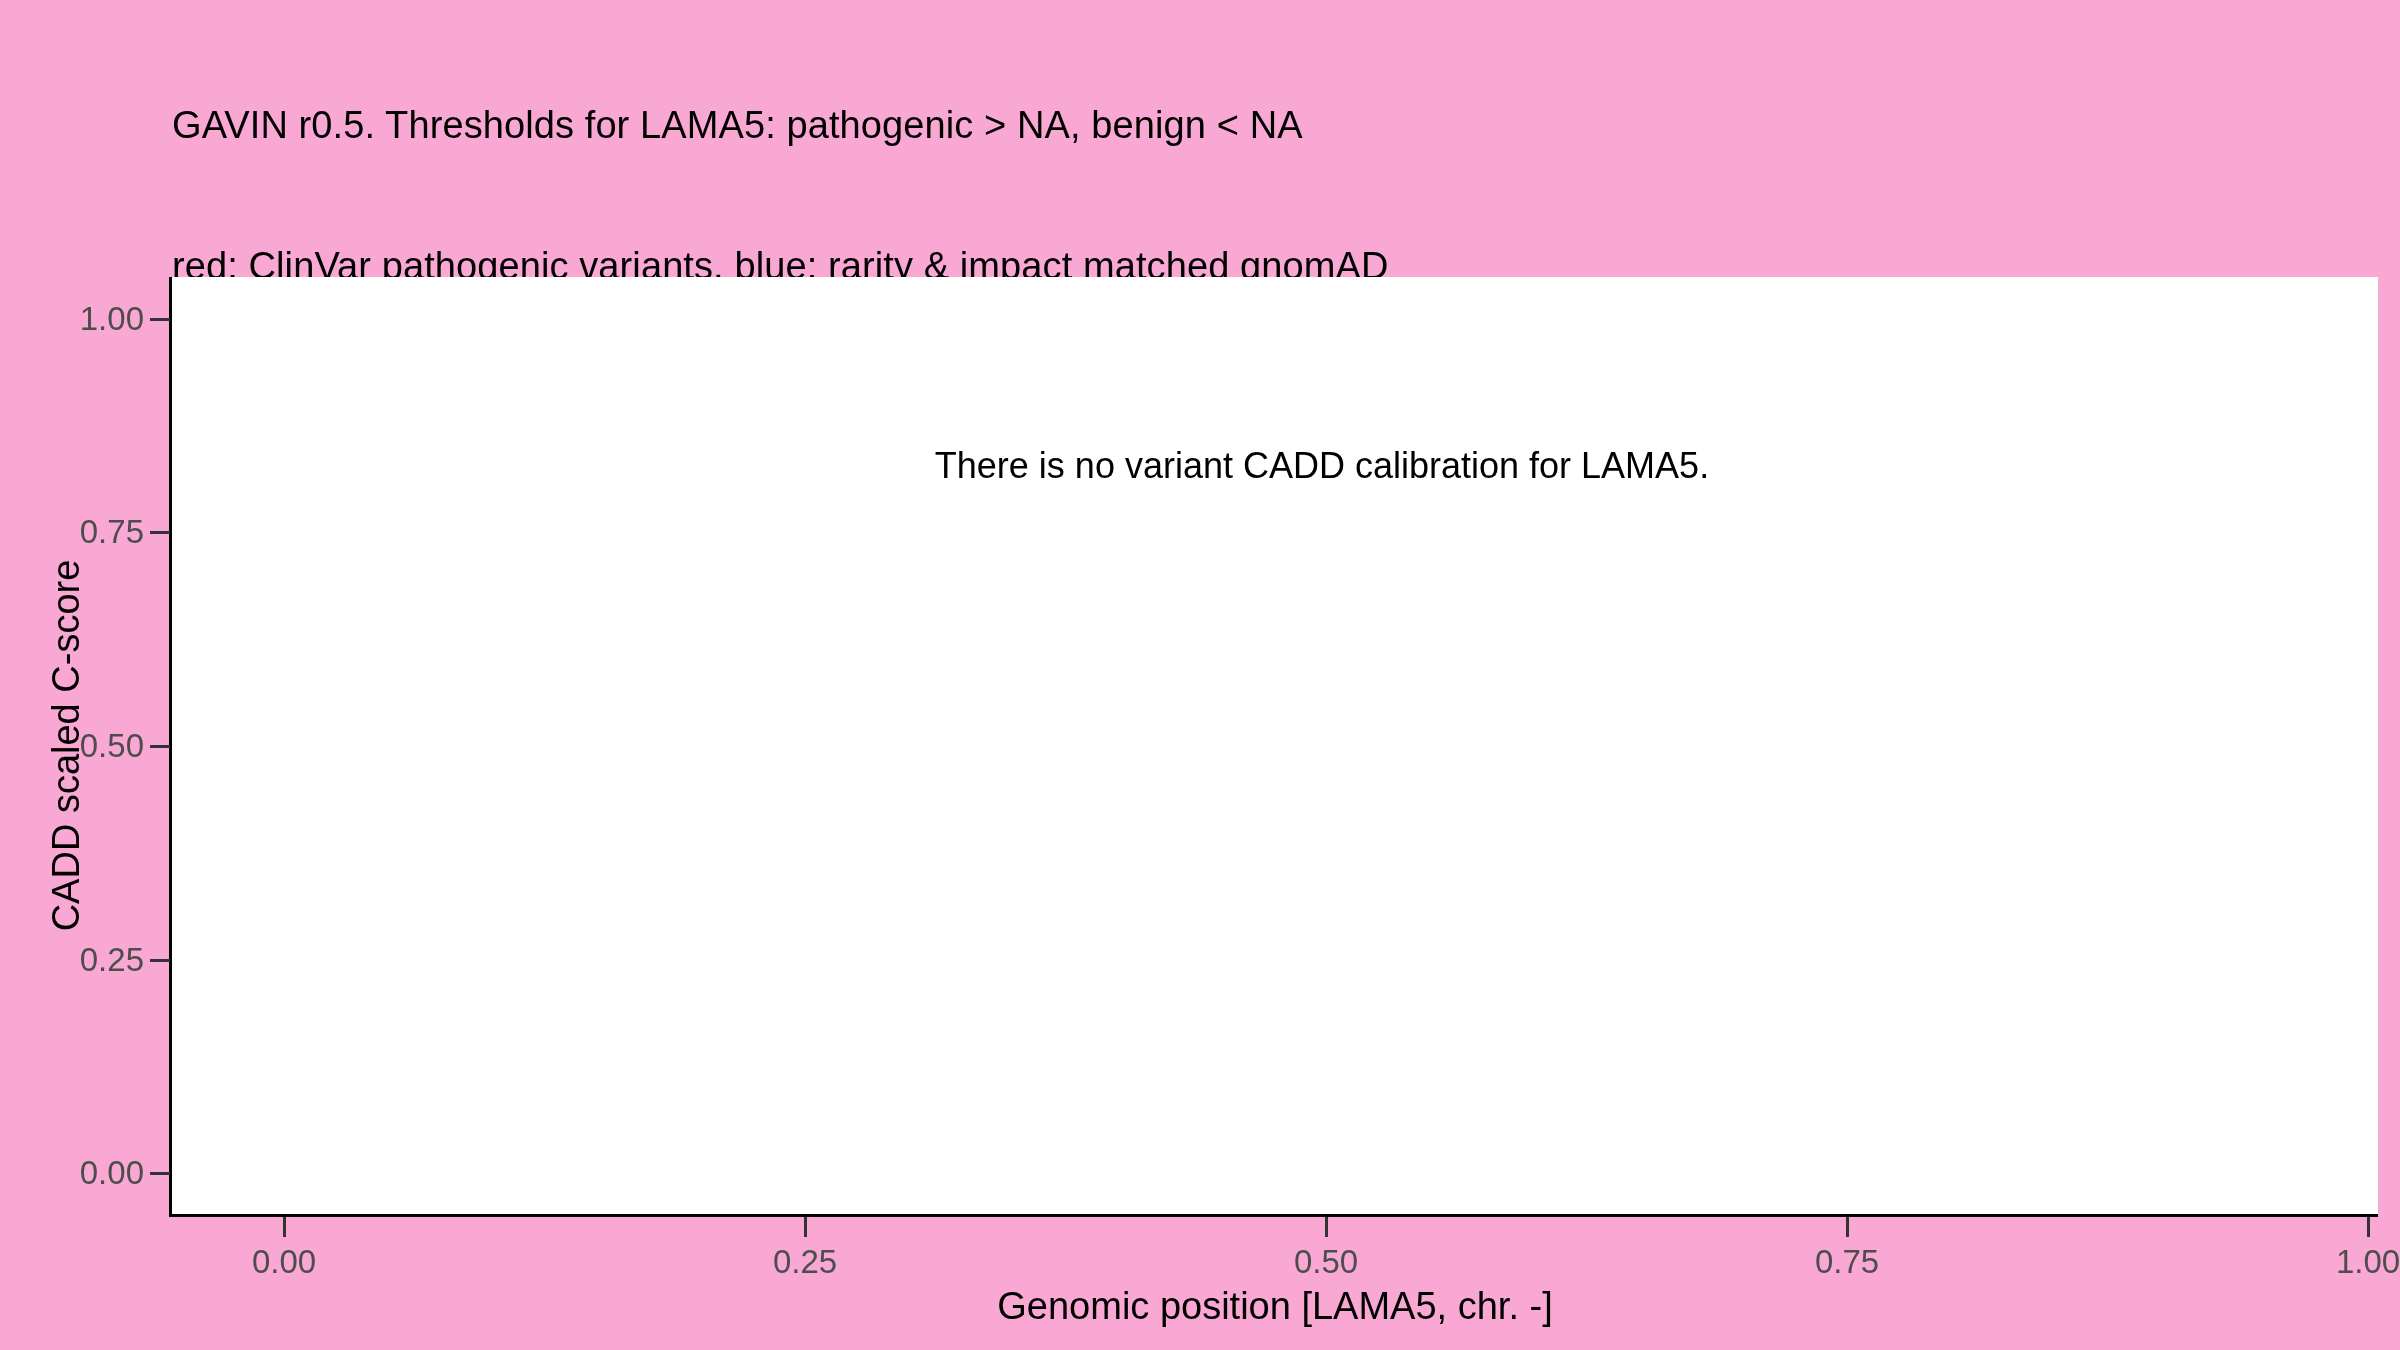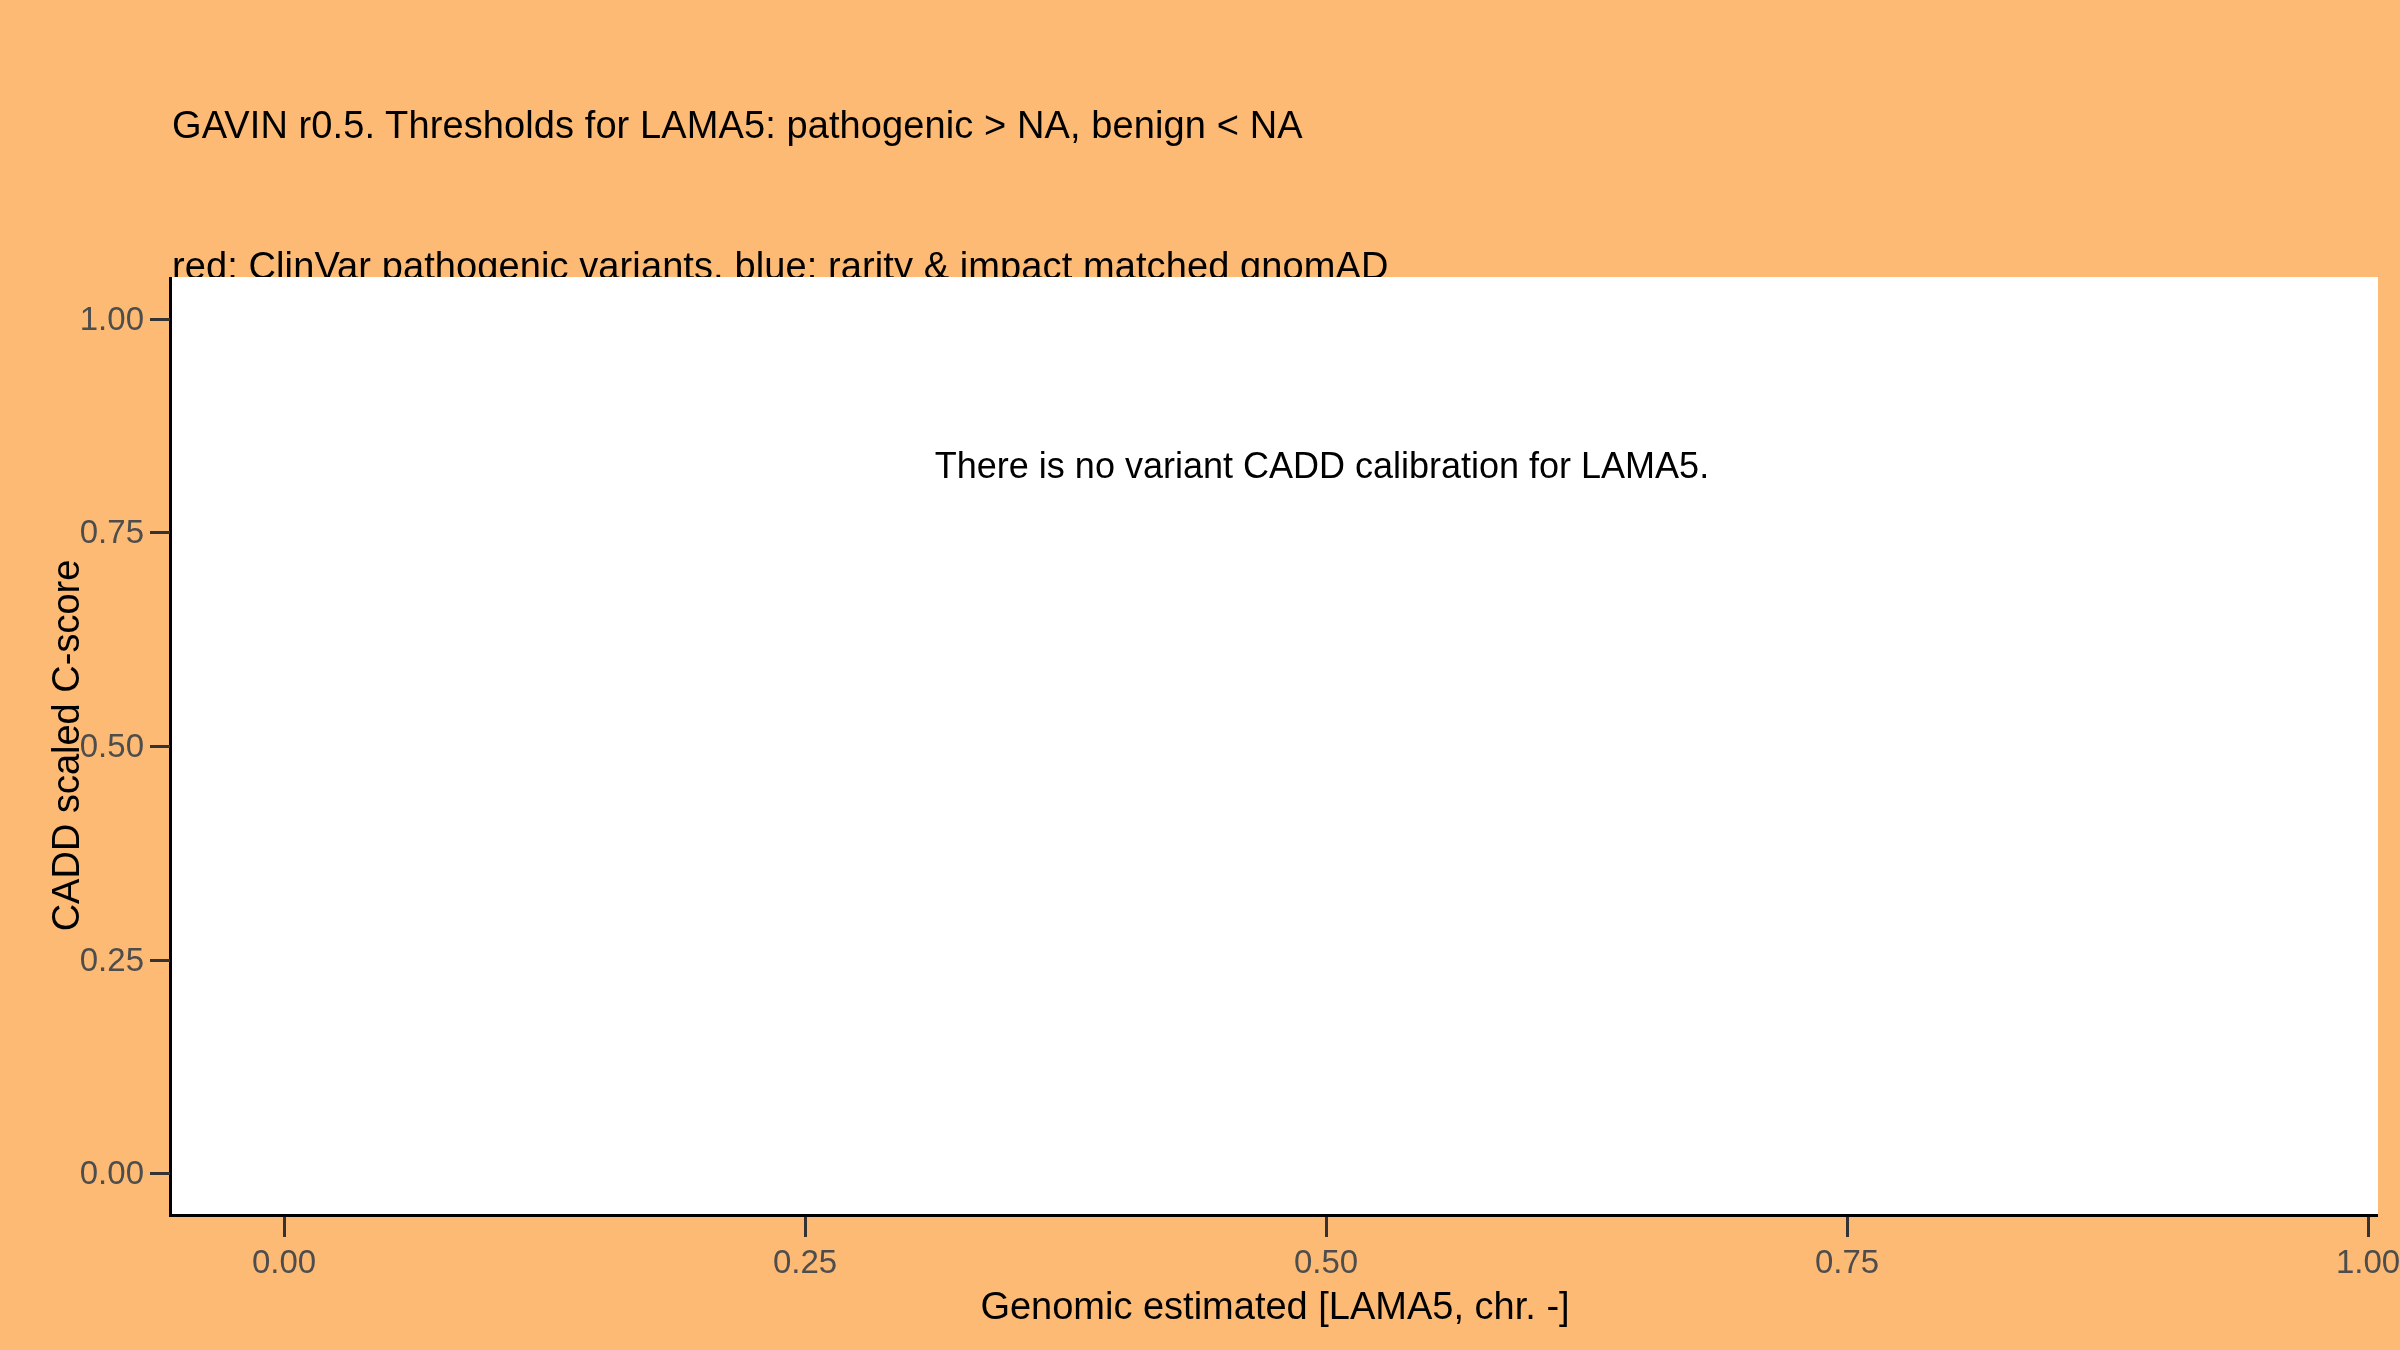--- a/index.html
+++ b/index.html
@@ -9,21 +9,21 @@
     background: #ffffff;
   }
   body {
     font-family: "Liberation Sans", sans-serif;
     color: #000000;
   }
   #screen {
     position: relative;
     width: 2400px;
     height: 1350px;
-    background: #fdba74;
+    background: #f9a8d4;
     overflow: hidden;
   }
 
   
   #plot-title {
     position: absolute;
     left: 172px;
     top: 8px;
     width: 2180px;
     font-size: 38px;
@@ -167,21 +167,21 @@
   <div class="tick-x" style="left:1325px;"></div>
   <div class="tick-x" style="left:1846px;"></div>
   <div class="tick-x" style="left:2367px;"></div>
 
   <div class="ticklabel-x" style="left:284px; top:1243px;">0.00</div>
   <div class="ticklabel-x" style="left:805px; top:1243px;">0.25</div>
   <div class="ticklabel-x" style="left:1326px; top:1243px;">0.50</div>
   <div class="ticklabel-x" style="left:1847px; top:1243px;">0.75</div>
   <div class="ticklabel-x" style="left:2368px; top:1243px;">1.00</div>
 
-  <div id="xaxis-title">Genomic estimated [LAMA5, chr. -]</div>
+  <div id="xaxis-title">Genomic position [LAMA5, chr. -]</div>
   <div id="yaxis-title">CADD scaled C-score</div>
 
   <div id="panel">
     <div id="panel-annotation">
       <span class="annot-line">There is no variant CADD calibration for LAMA5.</span>
     </div>
   </div>
 
 </div>
 

